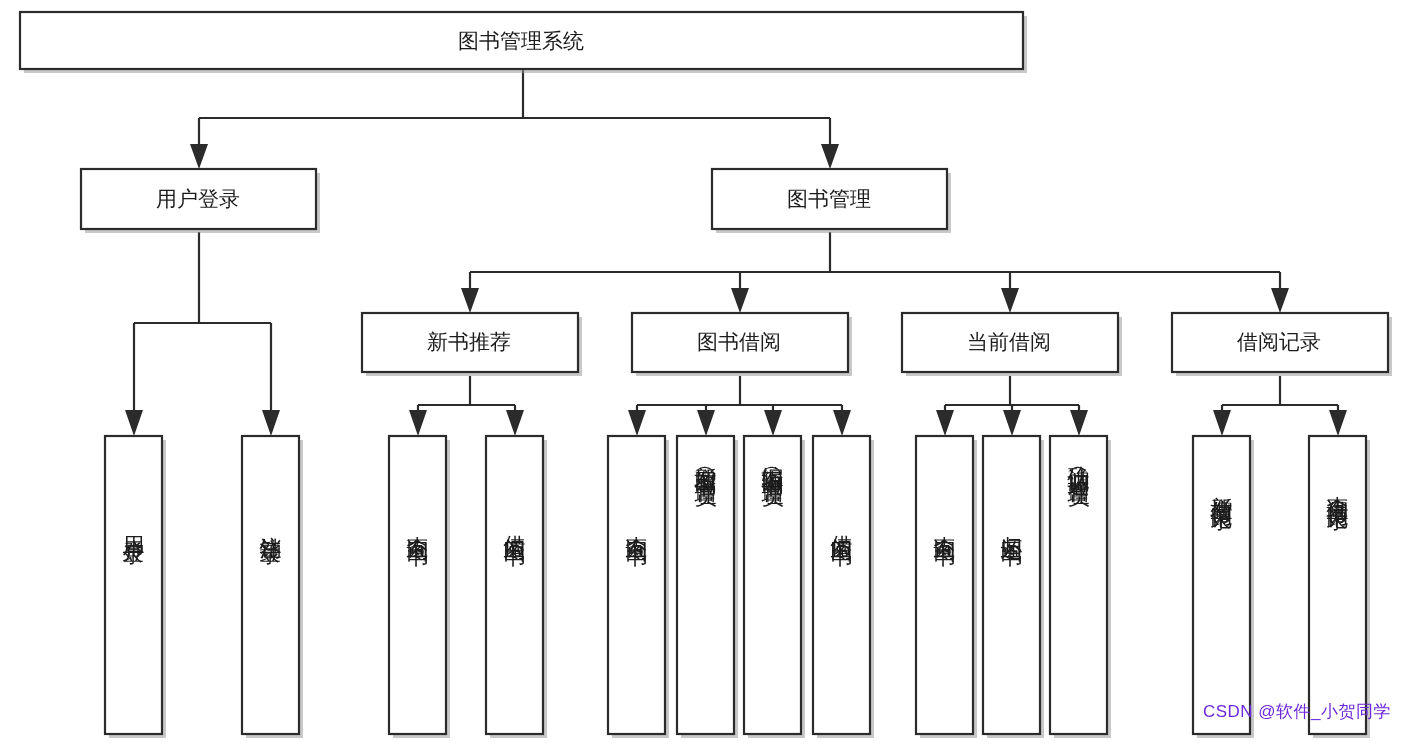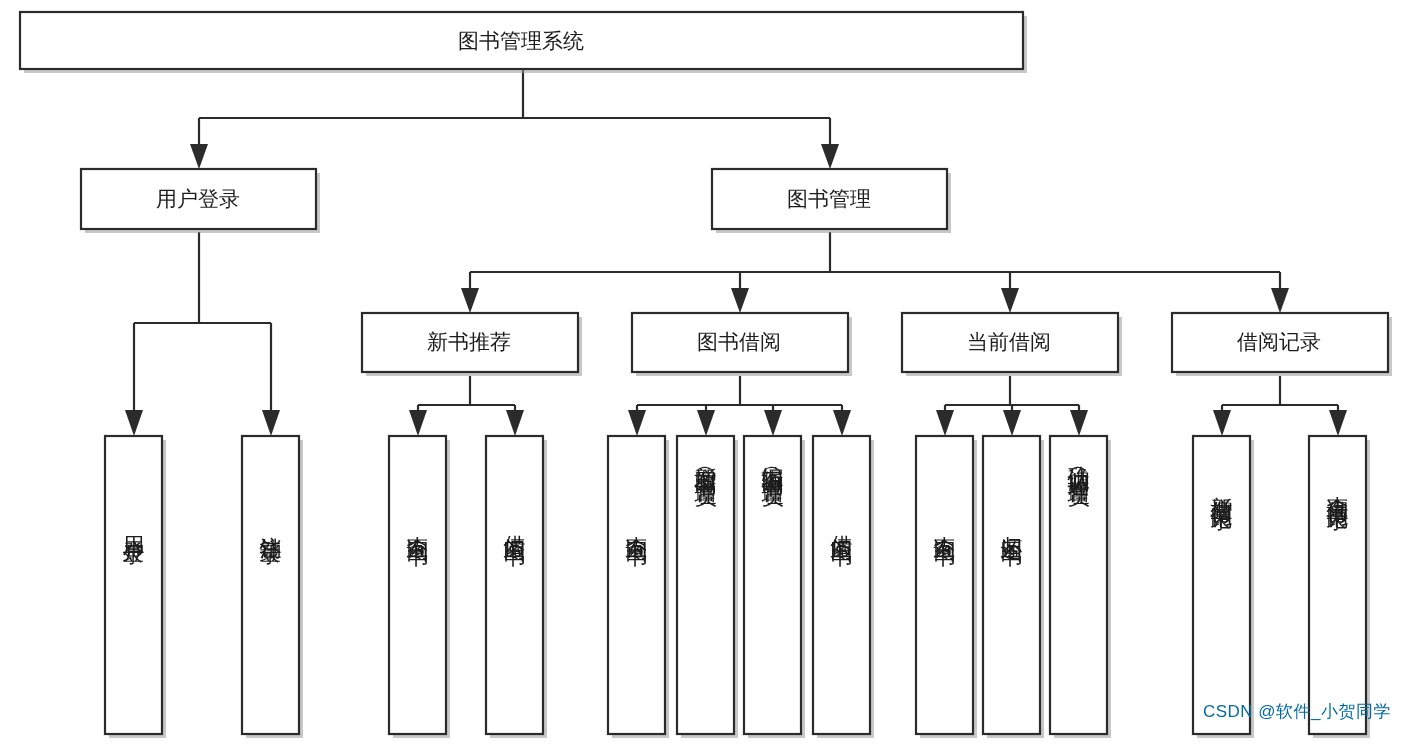--- a/index.html
+++ b/index.html
@@ -50,21 +50,21 @@
     fill: #1c1c1c;
     text-anchor: middle;
     dominant-baseline: middle;
   }
   .watermark {
     position: absolute;
     right: 14px;
     bottom: 6px;
     font-family: "Liberation Sans", "DejaVu Sans", sans-serif;
     font-size: 17px;
-    color: #0369a1;
+    color: #6d28d9;
     letter-spacing: 0.5px;
     white-space: nowrap;
     pointer-events: none;
   }
   .vlabel-wrap {
     position: absolute;
     display: flex;
     align-items: flex-start;
     justify-content: center;
     pointer-events: none;

